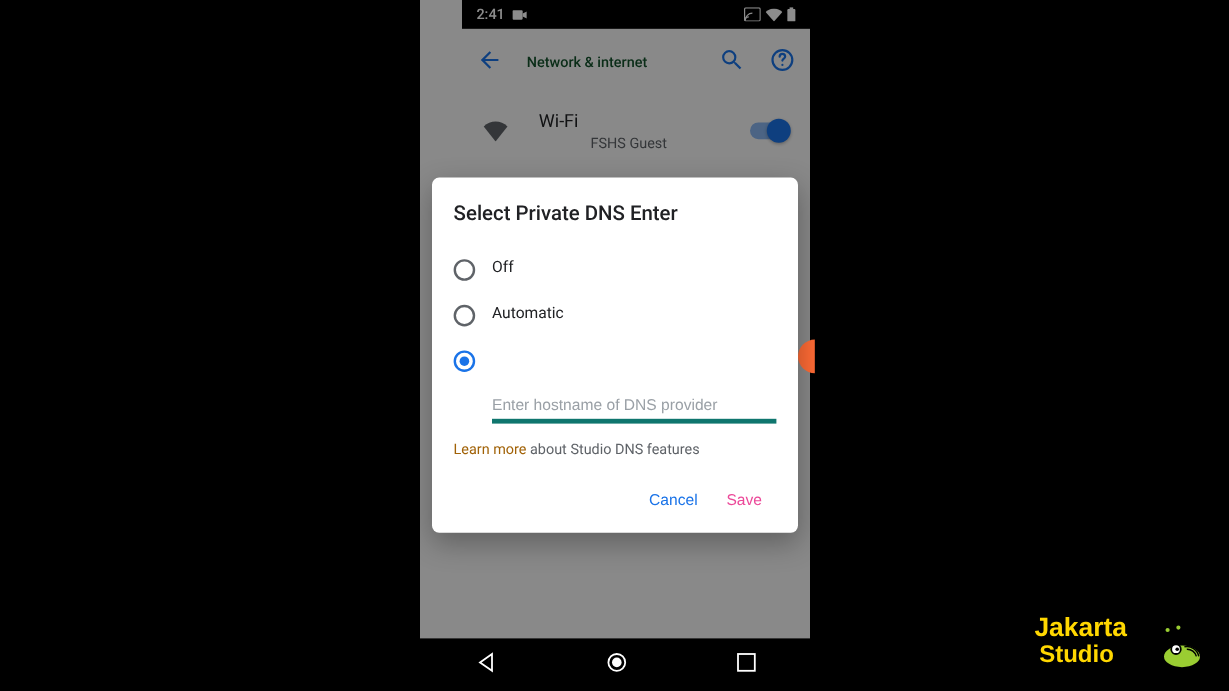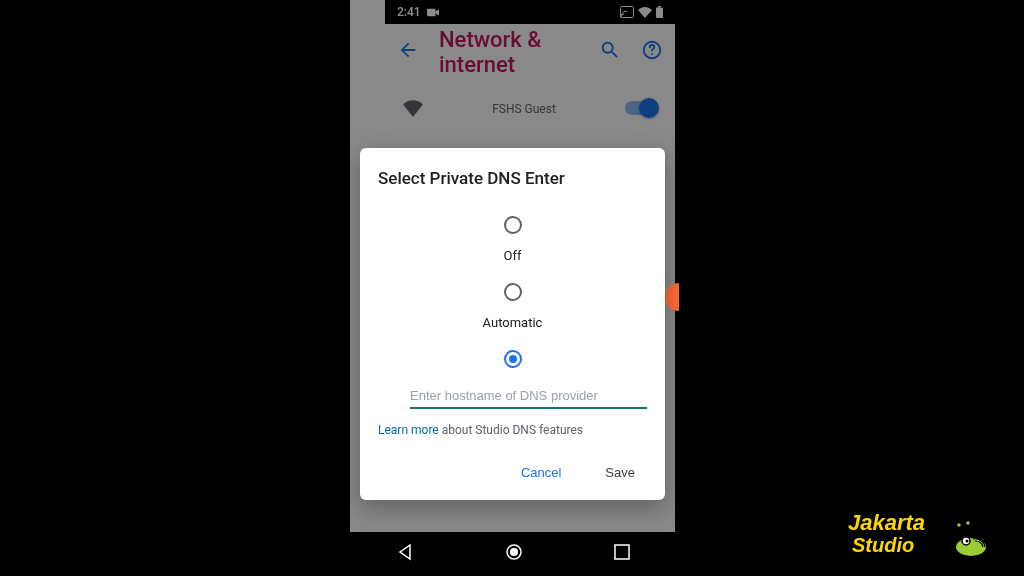--- a/index.html
+++ b/index.html
@@ -44,22 +44,22 @@
     .status-icons svg { display: block; }
     .app-bar {
       height: 56px;
       display: flex;
       align-items: center;
       padding: 0 12px;
       gap: 20px;
     }
     .back-arrow { color: #1a73e8; cursor: pointer; }
     .app-title {
-      color: #be185d;
-      font-size: 22px;
+      color: #14532d;
+      font-size: 12px;
       font-weight: 500;
       flex: 1;
     }
     .app-bar-icon { color: #1a73e8; cursor: pointer; }
     .settings-item {
       display: flex;
       align-items: center;
       padding: 12px 16px;
       gap: 24px;
       min-height: 56px;
@@ -117,25 +117,24 @@
       box-shadow: 0 8px 24px rgba(0,0,0,0.3);
     }
     .dialog-title {
       font-size: 17px;
       font-weight: 500;
       color: #202124;
       margin-bottom: 18px;
     }
     .radio-item {
       display: flex;
-      align-items: center;
+      align-items: flex-start;
       gap: 14px;
       padding: 10px 0;
       cursor: pointer;
-      flex-direction: column;
     }
     .radio {
       width: 18px;
       height: 18px;
       border: 2px solid #5f6368;
       border-radius: 50%;
       position: relative;
       flex-shrink: 0;
     }
     .radio.selected { border-color: #1a73e8; }
@@ -154,51 +153,51 @@
       color: #202124;
     }
     .text-input {
       margin-left: 32px;
       margin-top: 6px;
       margin-bottom: 14px;
     }
     .text-input input {
       width: 100%;
       border: none;
-      border-bottom: 2px solid #0f766e;
+      border-bottom: 4px solid #0f766e;
       padding: 4px 0;
       font-size: 13px;
       background: transparent;
       outline: none;
       caret-color: #1a73e8;
     }
     .text-input input::placeholder { color: #9aa0a6; }
     .learn-more {
       font-size: 12px;
       color: #5f6368;
       margin-bottom: 18px;
     }
-    .learn-more a { color: #0369a1; text-decoration: none; }
+    .learn-more a { color: #a16207; text-decoration: none; }
     .dialog-buttons {
       display: flex;
       justify-content: flex-end;
-      gap: 36px;
+      gap: 16px;
       padding: 4px 8px;
       align-items: center;
     }
     .dialog-button {
       font-size: 13px;
       font-weight: 500;
       color: #1a73e8;
       background: none;
       border: none;
       cursor: pointer;
       padding: 6px 4px;
     }
-    .dialog-button.disabled { color: #404040; cursor: default; }
+    .dialog-button.disabled { color: #ec4899; cursor: default; }
     .private-dns-bg {
       position: absolute;
       bottom: 145px;
       left: 56px;
       font-size: 12px;
       color: #5f6368;
     }
     .nav-bar {
       position: absolute;
       bottom: 0;
@@ -206,24 +205,23 @@
       right: 0;
       height: 44px;
       background: #000;
       display: flex;
       justify-content: space-around;
       align-items: center;
     }
     .nav-btn { color: #fff; cursor: pointer; }
     .watermark {
       position: absolute;
-      right: 26px;
+      right: 12px;
       bottom: 10px;
       width: 150px;
-      font-style: italic;
     }
     .orange-edge {
       position: absolute;
       right: -4px;
       top: 283px;
       width: 14px;
       height: 28px;
       background: #ff6b35;
       border-radius: 14px 0 0 14px;
     }
@@ -279,20 +277,21 @@
     </span>
   </div>
 
   <div class="settings-item">
     <span class="settings-icon">
       <svg width="22" height="18" viewBox="0 0 24 20">
           <path d="M12 20 L1 6 C7 0 17 0 23 6 Z" fill="#5f6368"></path>
         </svg>
     </span>
     <div class="settings-text">
+      <div class="settings-title">Wi-Fi</div>
       <div class="settings-subtitle">FSHS Guest</div>
     </div>
     <div class="toggle-wrap">
       <div class="toggle-track"></div>
       <div class="toggle-thumb"></div>
     </div>
   </div>
 
   <div class="settings-item">
     <span class="settings-icon">

